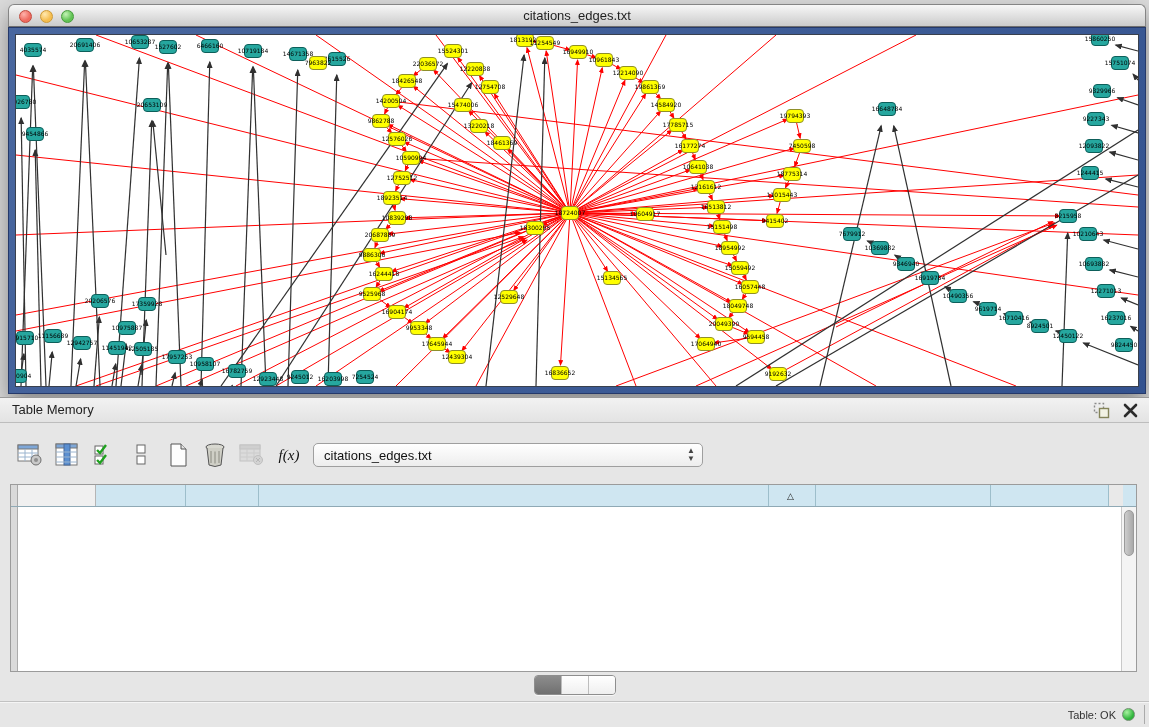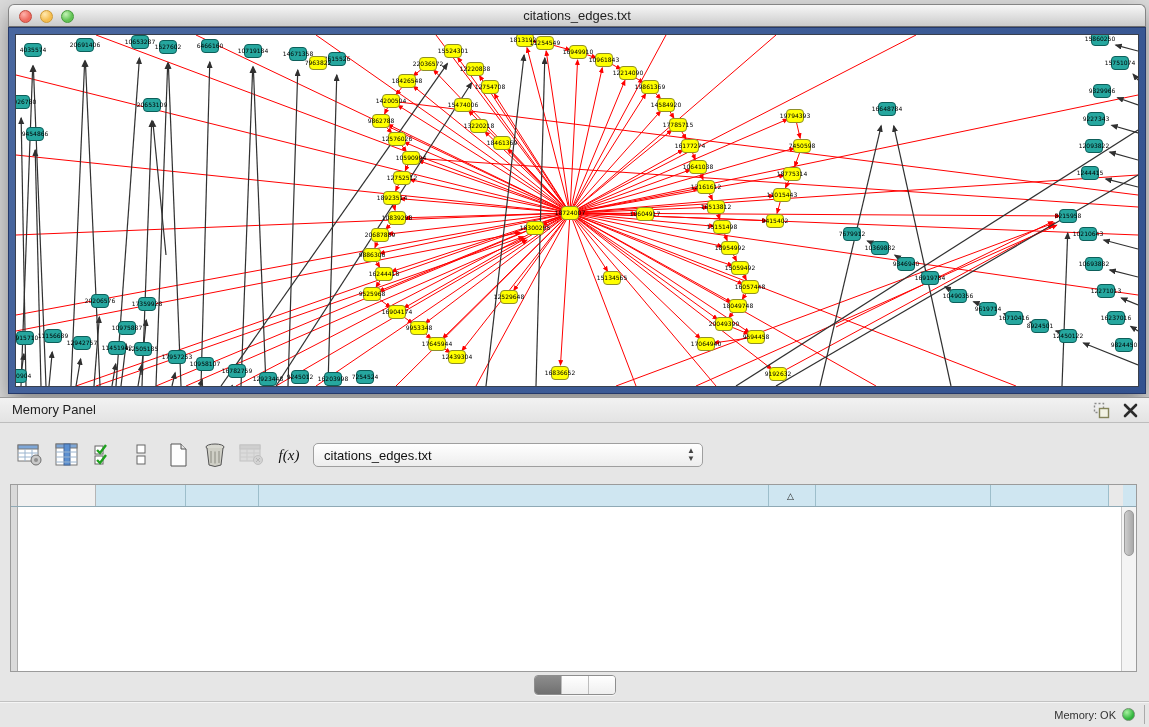--- a/index.html
+++ b/index.html
@@ -708,21 +708,21 @@
     <rect x="1099.5" y="303.5" width="17" height="13" rx="3.5" fill="#26a79f" stroke="#0d5f5a" stroke-width="1"></rect>
     <text x="1108" y="312" font-size="6" text-anchor="middle" fill="#000" font-family="DejaVu Sans, sans-serif">9824450</text>
   </g>
         </svg>
       </div>
   </div>
 </div>
 
 <div id="table-panel">
   <div class="panel-header">
-    <span>Memory Panel</span>
+    <span>Table Memory</span>
     <span class="panel-header-icons">
       <svg class="ph-icon" viewBox="0 0 17 17">
         <rect x="1.5" y="1.5" width="9" height="9" fill="none" stroke="#8a8a8a" stroke-width="1.4" stroke-dasharray="2,2"></rect>
         <rect x="6.5" y="6.5" width="9" height="9" fill="#f2f2e4" stroke="#84845a" stroke-width="1.4"></rect>
       </svg>
       <svg class="ph-icon" viewBox="0 0 17 17">
         <path d="M3 3 L14 14 M14 3 L3 14" stroke="#2b2b2b" stroke-width="2.6" stroke-linecap="round"></path>
       </svg>
     </span>
   </div>
@@ -927,18 +927,18 @@
   </div>
 
   <div class="tabs" id="tabs">
       <div class="tab selected"></div>
       <div class="tab"></div>
       <div class="tab"></div>
     </div>
 
   <div class="status-bar">
     <div class="status-right">
-      <span class="memory-label">Memory: OK</span>
+      <span class="memory-label">Table: OK</span>
       <span class="led"></span>
     </div>
     <div class="status-divider"></div>
   </div>
 </div>
 
 </body></html>

